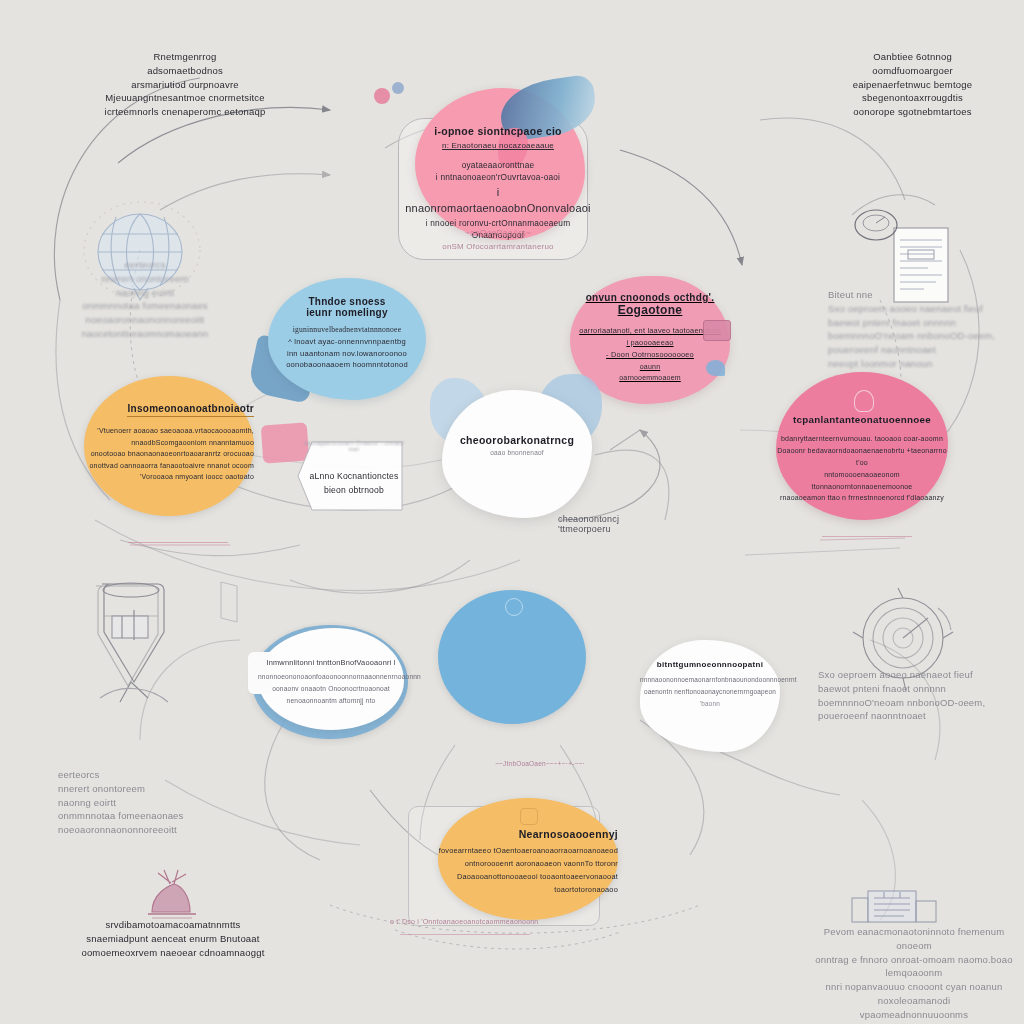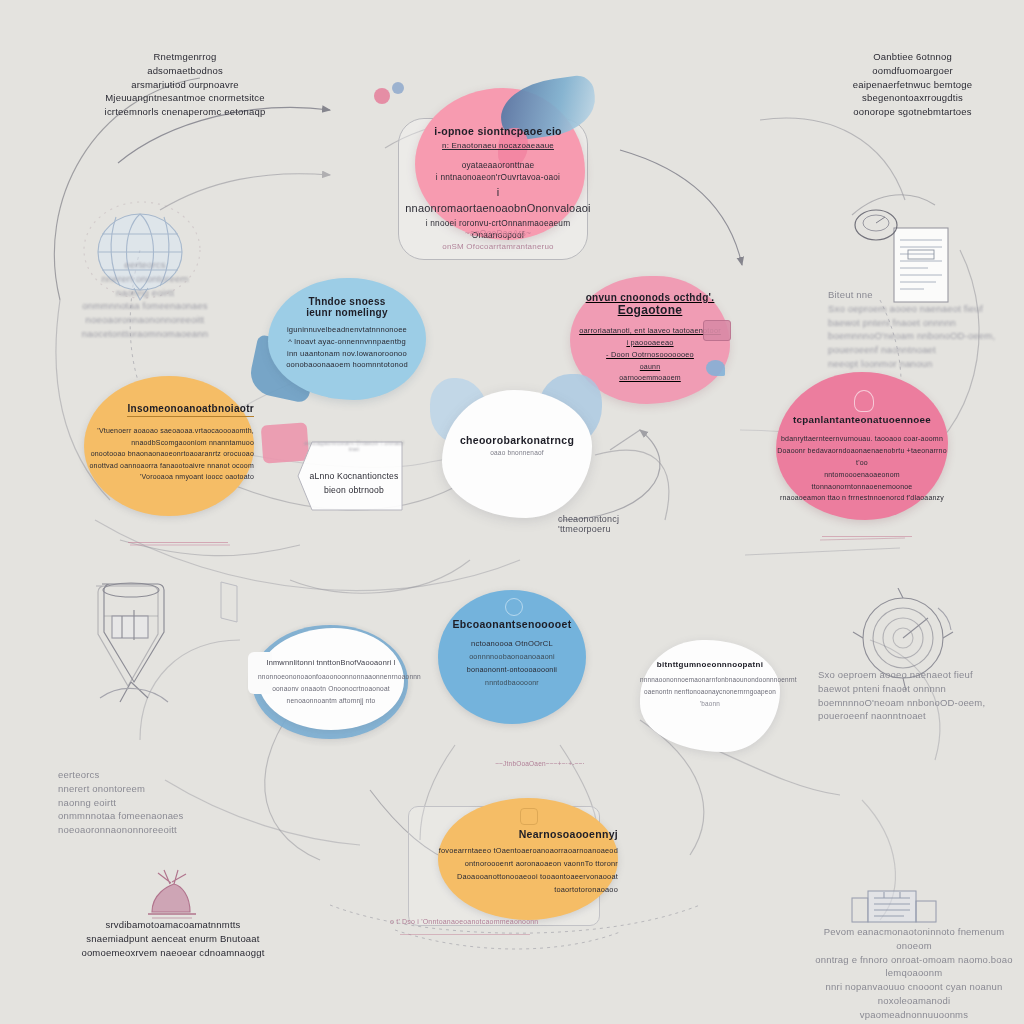--- a/index.html
+++ b/index.html
@@ -299,21 +299,21 @@
 
   <div class="shape" style="left:252px;top:340px;width:62px;height:58px;background:#6e9fc4;transform:rotate(12deg);
               border-radius:12% 60% 18% 40%;opacity:.92;"></div>
   <div class="shape" style="left:268px;top:278px;width:158px;height:122px;background:#9ccde6;
               border-radius:50% 48% 46% 54% / 52% 50% 50% 48%;
               box-shadow:0 3px 9px rgba(70,100,125,.16);"></div>
   <div class="blob-text" style="left:268px;top:296px;width:158px;">
     <span class="ptitle" style="font-size:10px;">Thndoe snoess</span>
     <span class="ptitle" style="font-size:10px;">ieunr nomelingy</span>
     <span style="display:block;height:6px;"></span>
-    <span class="ptext" style="font-size:7.6px;line-height:1.55;">iguninnuvelbeadnenvtatnnnonoee</span>
+    <span class="ptext" style="font-size:7.6px;line-height:1.55;font-family:Liberation Serif, serif;">iguninnuvelbeadnenvtatnnnonoee</span>
     <span class="ptext" style="font-size:7.6px;line-height:1.55;">^ lnoavt ayac-onnennvnnpaentbg</span>
     <span class="ptext" style="font-size:7.6px;line-height:1.55;">inn uaantonam nov.lowanoroonoo</span>
     <span class="ptext" style="font-size:7.6px;line-height:1.55;">oonobaoonaaoem hoomnntotonod</span>
   </div>
   <div class="shape" style="left:262px;top:424px;width:46px;height:38px;background:#eb96ad;border-radius:6px;opacity:.9;transform:rotate(-4deg);"></div>
 
   <div class="shape" style="left:570px;top:276px;width:160px;height:128px;background:#f09cb4;
               border-radius:50% 46% 52% 48% / 50% 54% 46% 50%;
               box-shadow:0 3px 9px rgba(130,70,90,.16);"></div>
   <div class="blob-text" style="left:570px;top:292px;width:160px;text-decoration:underline;">
@@ -376,28 +376,20 @@
   <div class="blob-text" style="left:300px;top:440px;width:108px;">
     <span class="ptext faint2" style="font-size:6px;">ainoagaonnoearn  Onaeotr i        onnaof inet</span>
   </div>
   <div class="blob-text" style="left:300px;top:470px;width:108px;">
     <span class="ptext" style="font-size:8.6px;line-height:1.6;">aLnno Kocnantionctes</span>
     <span class="ptext" style="font-size:8.6px;line-height:1.6;">bieon obtrnoob</span>
   </div>
 
   <div class="shape ell" style="left:438px;top:590px;width:148px;height:134px;background:#74b3dc;"></div>
   <div class="shape" style="left:505px;top:598px;width:16px;height:16px;border:1.4px solid #bcdcef;border-radius:50%;opacity:.9;"></div>
-  <div class="blob-text" style="left:438px;top:618px;width:148px;">
-    <span class="ptitle" style="font-size:10.5px;">Ebcoaonantsenooooet</span>
-    <span style="display:block;height:7px;"></span>
-    <span class="ptext" style="font-size:7.6px;line-height:1.8;">nctoanoooa OtnOOrCL</span>
-    <span class="ptext" style="font-size:7.2px;line-height:1.8;color:#3b4b57;">oonnnnoobaonoanoaaoni</span>
-    <span class="ptext" style="font-size:7.2px;line-height:1.8;">bonaononnt-ontoooaooonii</span>
-    <span class="ptext" style="font-size:7px;line-height:1.8;color:#3b4b57;">nnntodbaoooonr</span>
-  </div>
 
   <div class="shape ell" style="left:252px;top:625px;width:156px;height:114px;background:#79add3;opacity:.9;"></div>
   <div class="shape" style="left:258px;top:628px;width:146px;height:102px;background:#fdfdfd;
               border-radius:52% 48% 50% 50% / 50% 52% 48% 50%;
               box-shadow:0 2px 8px rgba(90,90,105,.14);"></div>
   <div class="shape" style="left:248px;top:652px;width:24px;height:42px;background:#fbfbfb;border-radius:6px 0 0 6px;"></div>
   <div class="blob-text" style="left:258px;top:658px;width:146px;">
     <span class="ptext" style="font-size:7.4px;color:#3b3b46;">Inmwnnlitonni tnnttonBnofVaooaonri l</span>
     <span style="display:block;height:4px;"></span>
     <span class="ptext" style="font-size:6.6px;line-height:1.8;color:#6a6a76;">nnonnoeononoaonfoaoonoonnonnaaonnenrnoaonnn</span>

